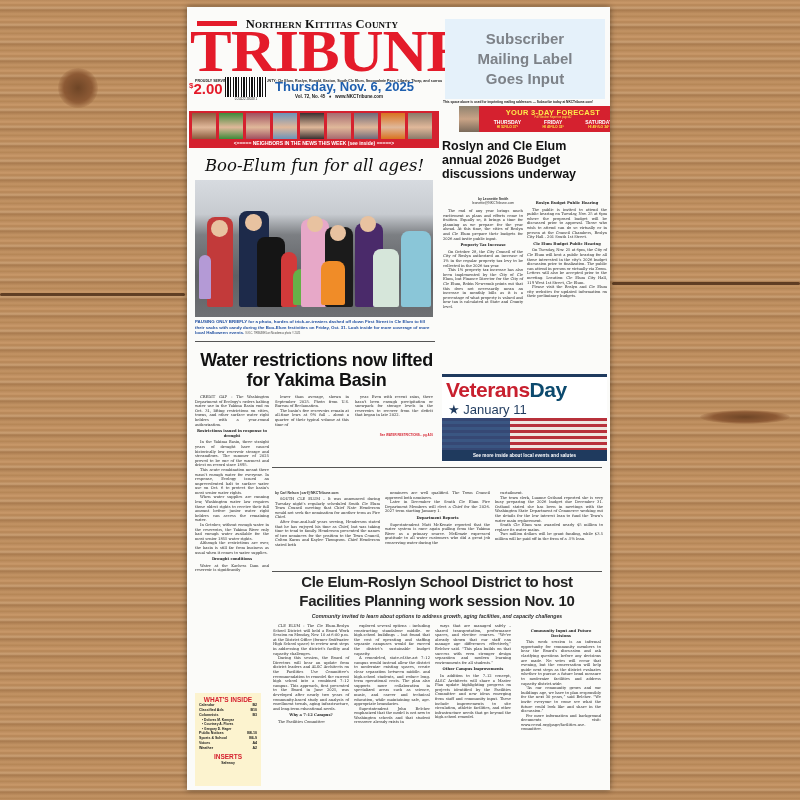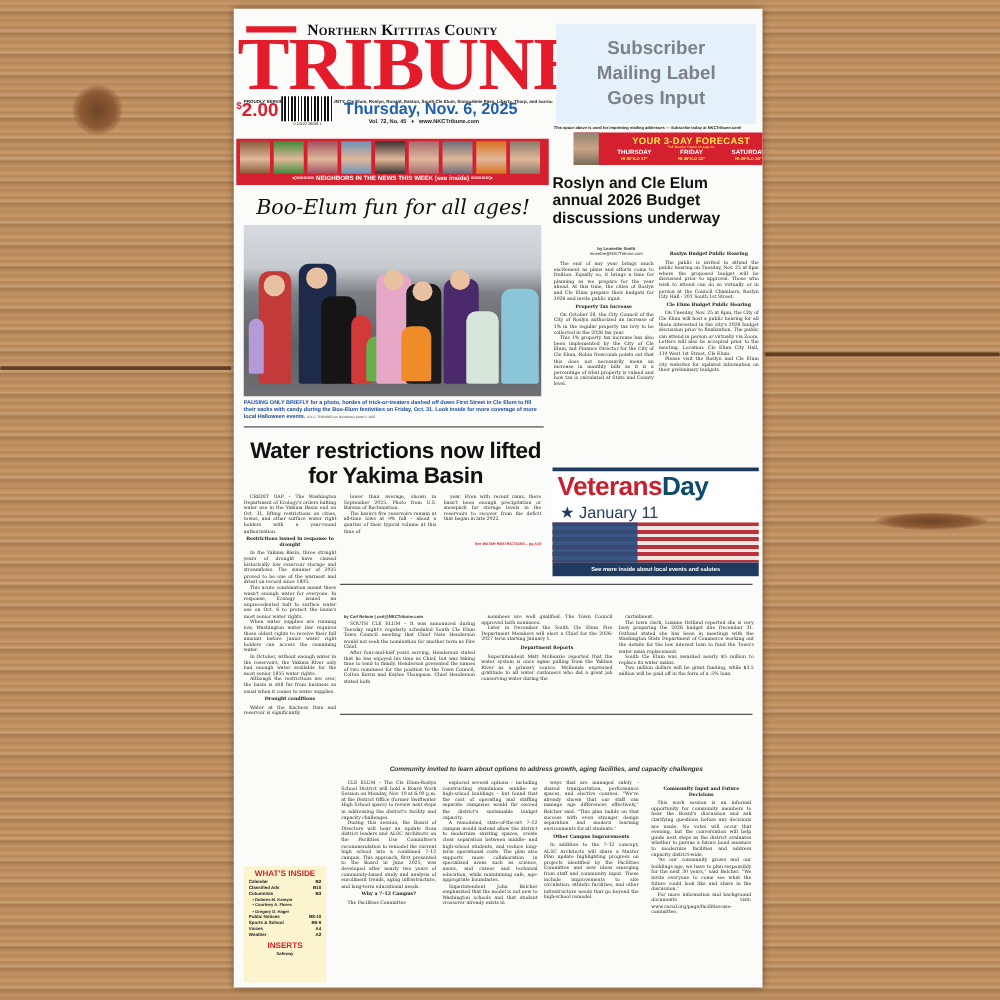--- a/index.html
+++ b/index.html
@@ -264,20 +264,21 @@
       <p>Superintendent Matt McKenzie reported that the water system is once again pulling from the Yakima River as a primary source. McKenzie expressed gratitude to all water customers who did a great job conserving water during the</p>
     </div>
   <div class="col" id="fire-col3" style="left:308px;top:484px;width:108px;">
       <p>curtailment.</p>
       <p>The town clerk, Luanne Ostlund reported she is very busy preparing the 2026 budget due December 31. Ostlund stated she has been in meetings with the Washington State Department of Commerce working out the details for the low interest loan to fund the Town's water main replacement.</p>
       <p>South Cle Elum was awarded nearly $5 million to replace its water mains.</p>
       <p>Two million dollars will be grant funding, while $3.5 million will be paid off in the form of a .5% loan.</p>
     </div>
   <div class="rule" style="left:85px;top:564px;width:330px;"></div>
 
+  <div class="school-head" style="top:565px;">Cle Elum-Roslyn School District to host Facilities Planning work session Nov. 10</div>
   <div class="school-deck" style="top:606px;">Community invited to learn about options to address growth, aging facilities, and capacity challenges</div>
   <div class="col" id="school-col1" style="left:86px;top:617px;width:76px;">
       <p>CLE ELUM – The Cle Elum-Roslyn School District will hold a Board Work Session on Monday, Nov. 10 at 6:00 p.m. at the District Office (former Swiftwater High School space) to review next steps in addressing the district's facility and capacity challenges.</p>
       <p>During this session, the Board of Directors will hear an update from district leaders and ALSC Architects on the Facilities Use Committee's recommendation to remodel the current high school into a combined 7–12 campus. This approach, first presented to the Board in June 2025, was developed after nearly two years of community-based study and analysis of enrollment trends, aging infrastructure, and long-term educational needs.</p>
       <p class="sub">Why a 7–12 Campus?</p>
       <p>The Facilities Committee</p>
     </div>
   <div class="col" id="school-col2" style="left:167px;top:617px;width:76px;">
       <p>explored several options – including constructing standalone middle- or high-school buildings – but found that the cost of operating and staffing separate campuses would far exceed the district's sustainable budget capacity.</p>
       <p>A remodeled, state-of-the-art 7–12 campus would instead allow the district to modernize existing spaces, create clear separation between middle- and high-school students, and reduce long-term operational costs. The plan also supports more collaboration in specialized areas such as science, music, and career and technical education, while maintaining safe, age-appropriate boundaries.</p>

